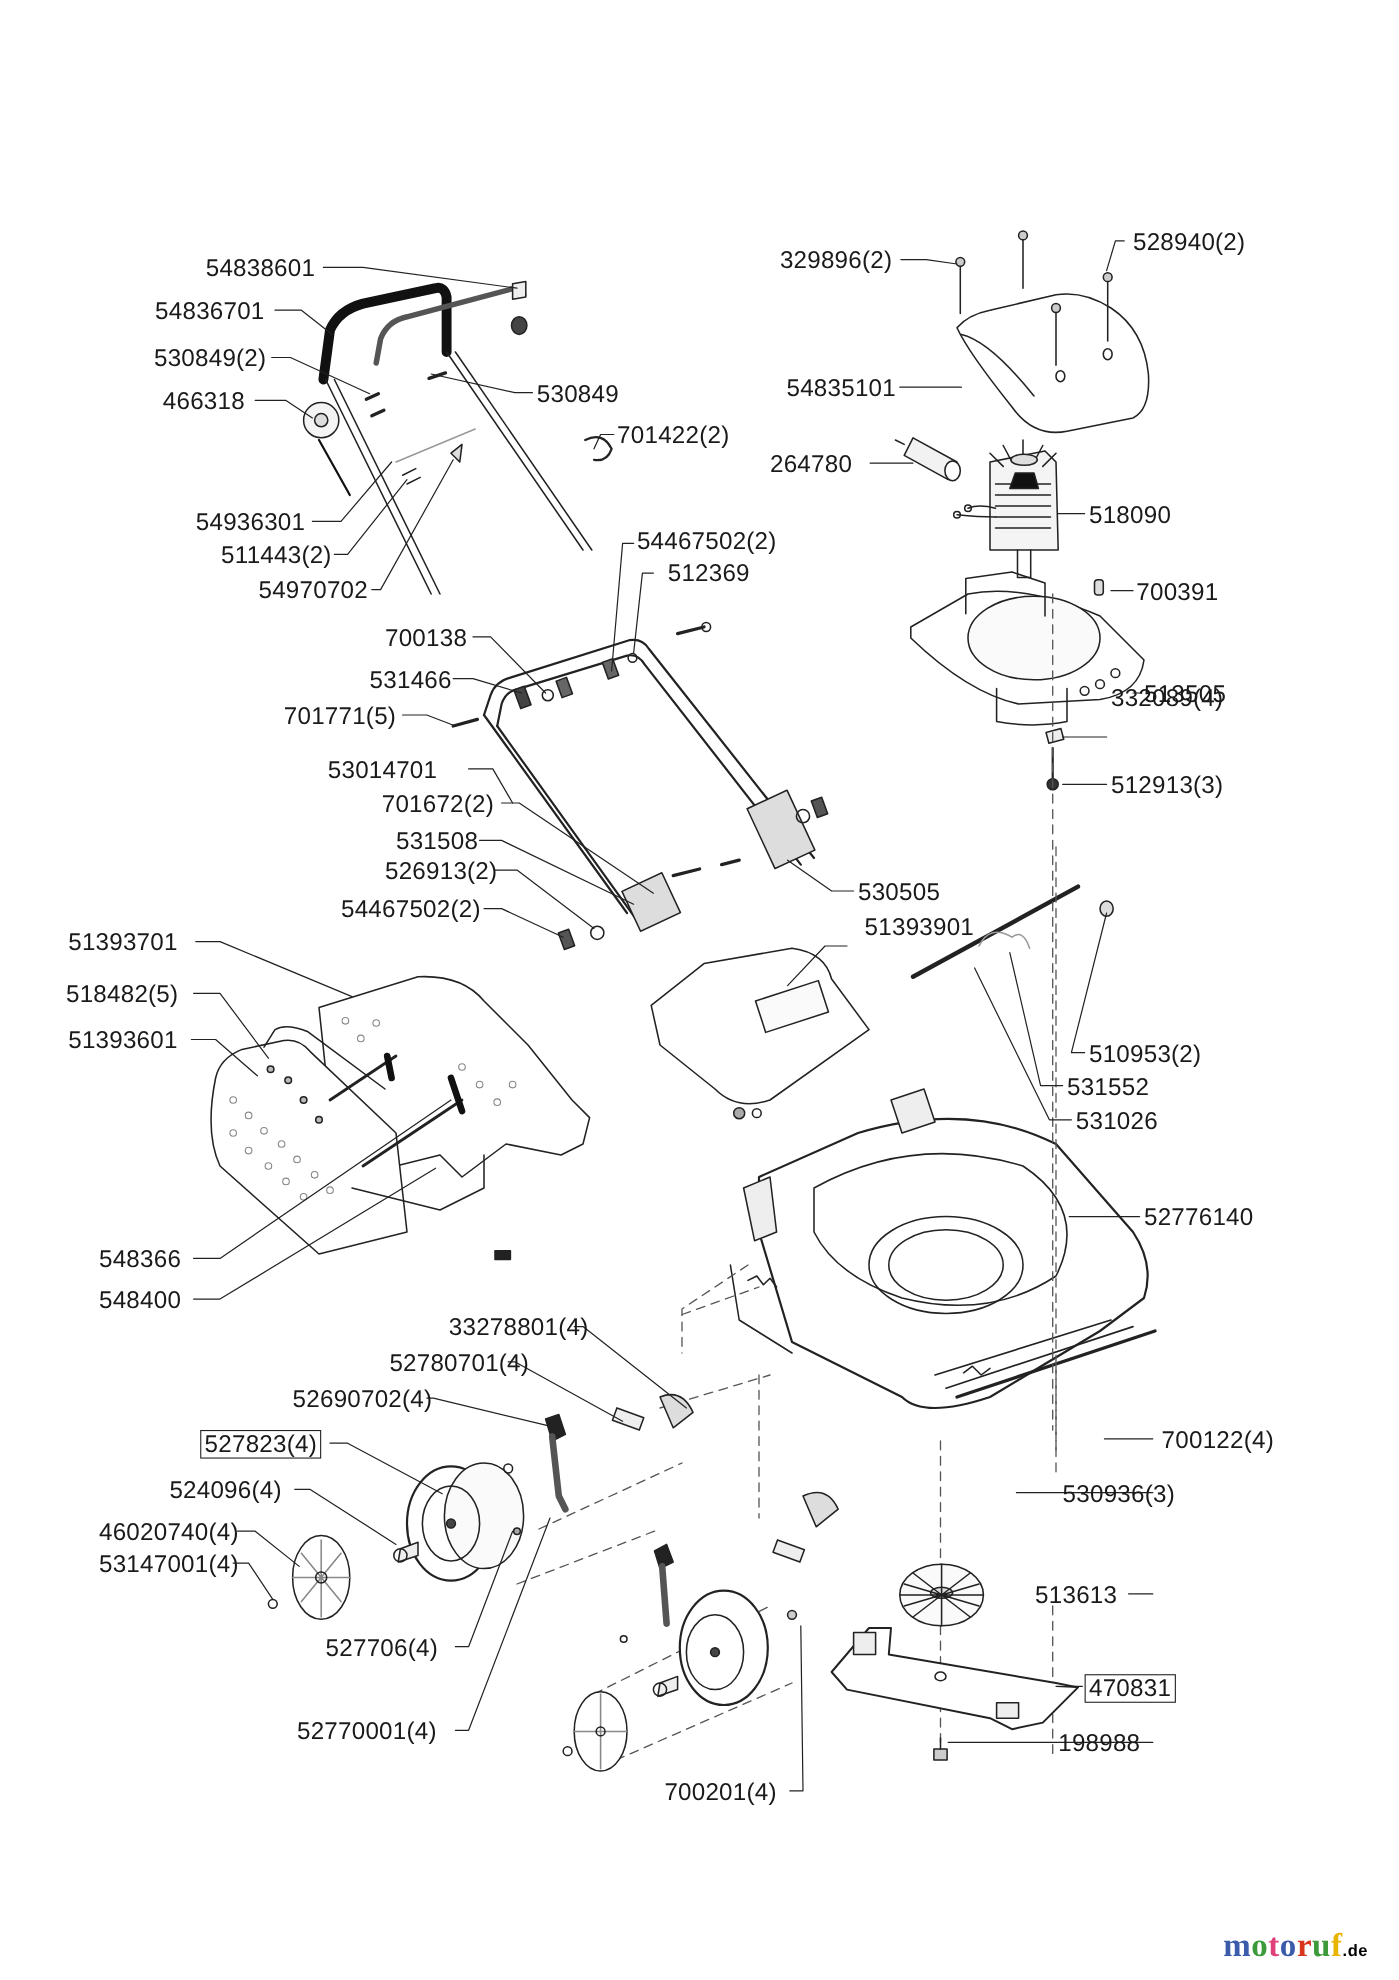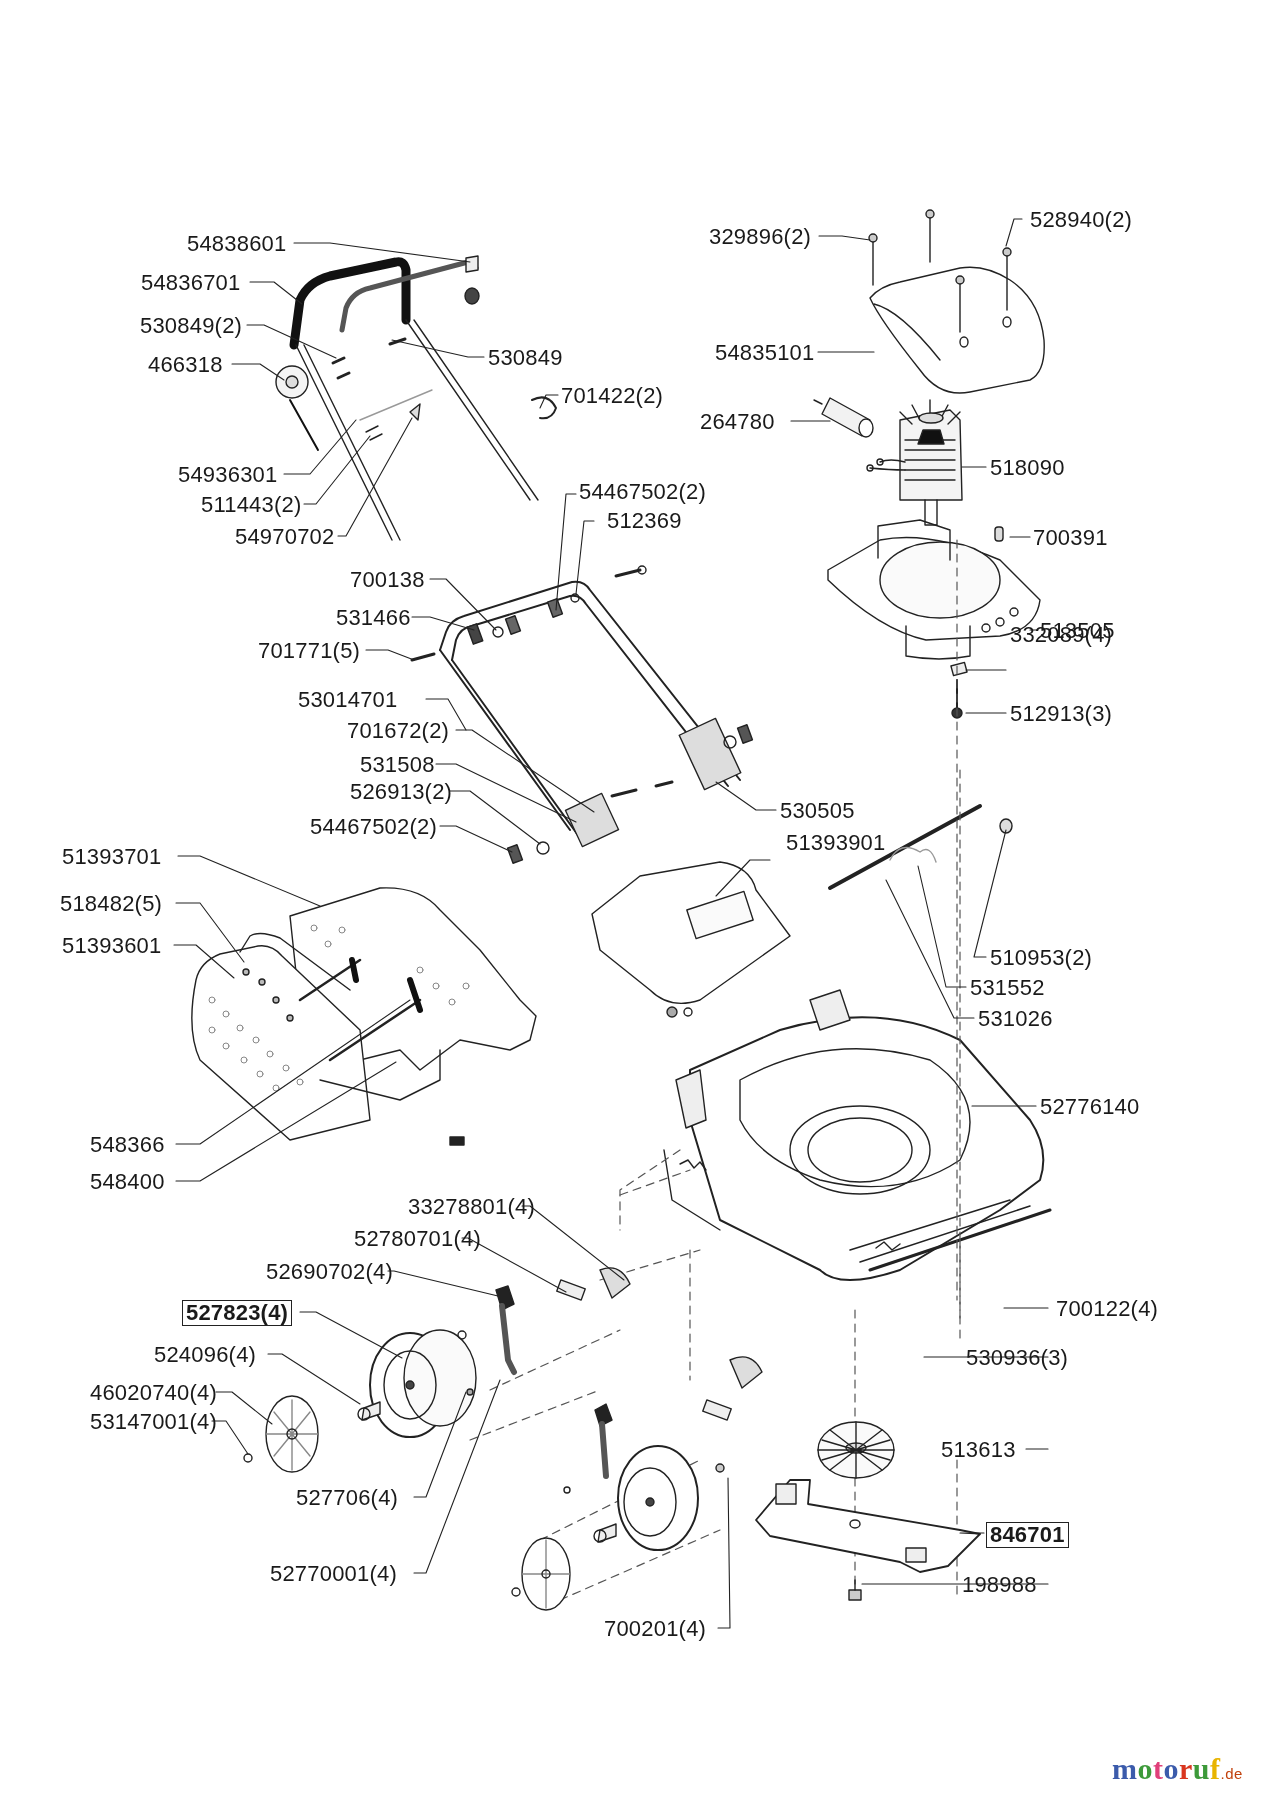--- a/index.html
+++ b/index.html
@@ -1,22 +1,22 @@
 <!DOCTYPE html>
 <html><head>
 <meta charset="utf-8">
 <style>
   html, body { margin:0; padding:0; background:#ffffff; }
   body { width:1272px; height:1800px; position:relative; overflow:hidden; font-family:"Liberation Sans", sans-serif; }
   #art { position:absolute; left:0; top:0; width:1272px; height:1800px; }
   .lbl { position:absolute; font-size:22px; color:#1a1a1a; white-space:nowrap; line-height:1; letter-spacing:0.2px; }
-  .lbl.boxed { border:1.5px solid #222; padding:1px 3px;font-weight:bold; }
+  .lbl.boxed { border:1.5px solid #222; padding:1px 3px; }
   .logo { position:absolute; left:1112px; top:1752px; font-family:"Liberation Serif", serif; font-size:30px; font-weight:bold; letter-spacing:0.5px; }
   .logo span { display:inline-block; }
-  .logo .tld { font-size:15px; color:#c2410c; font-weight:normal; font-family:"Liberation Sans", sans-serif; }
+  .logo .tld { font-size:15px; color:#000000; font-weight:bold; font-family:"Liberation Sans", sans-serif; }
 </style>
 </head>
 <body>
 
 <svg id="art" viewBox="0 0 1272 1800" xmlns="http://www.w3.org/2000/svg">
   <g fill="none" stroke="#222" stroke-width="1.4" stroke-linecap="round" stroke-linejoin="round">
 
     <g>
       <path d="M294 345 L300 300 Q308 282 330 276 L396 262 Q404 260 406 270 L406 320" stroke="#111" stroke-width="9"></path>
       <path d="M342 330 L346 308 Q352 292 370 288 L468 262 L476 268" stroke="#555" stroke-width="5"></path>
@@ -323,21 +323,21 @@
 <div class="lbl" style="left:408px;top:1196px">33278801(4)</div>
 <div class="lbl" style="left:354px;top:1228px">52780701(4)</div>
 <div class="lbl" style="left:266px;top:1261px">52690702(4)</div>
 <div class="lbl boxed" style="left:182px;top:1300px">527823(4)</div>
 <div class="lbl" style="left:154px;top:1344px">524096(4)</div>
 <div class="lbl" style="left:90px;top:1382px">46020740(4)</div>
 <div class="lbl" style="left:90px;top:1411px">53147001(4)</div>
 <div class="lbl" style="left:1056px;top:1298px">700122(4)</div>
 <div class="lbl" style="left:966px;top:1347px">530936(3)</div>
 <div class="lbl" style="left:941px;top:1439px">513613</div>
-<div class="lbl boxed" style="left:986px;top:1522px">846701</div>
+<div class="lbl boxed" style="left:986px;top:1522px">470831</div>
 <div class="lbl" style="left:962px;top:1574px">198988</div>
 <div class="lbl" style="left:296px;top:1487px">527706(4)</div>
 <div class="lbl" style="left:270px;top:1563px">52770001(4)</div>
 <div class="lbl" style="left:604px;top:1618px">700201(4)</div>
 
 <div class="logo">
   <span style="color: rgb(59, 91, 171);">m</span><span style="color: rgb(61, 154, 58);">o</span><span style="color: rgb(224, 64, 122);">t</span><span style="color: rgb(59, 91, 171);">o</span><span style="color: rgb(217, 54, 31);">r</span><span style="color: rgb(61, 154, 58);">u</span><span style="color: rgb(232, 180, 0);">f</span><span class="tld">.de</span>
 </div>
 
 </body></html>

